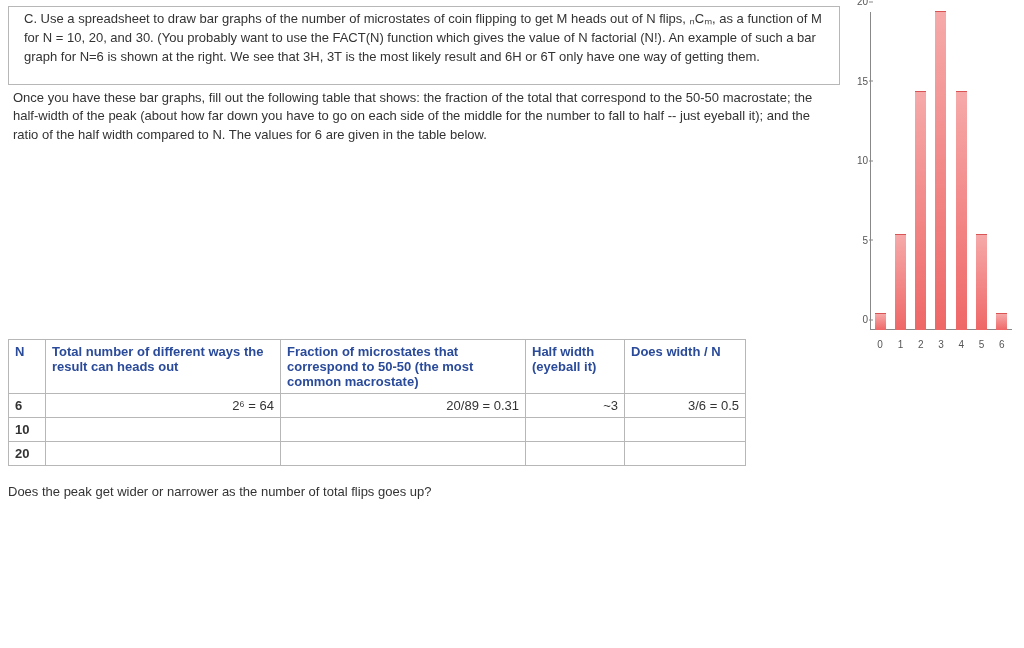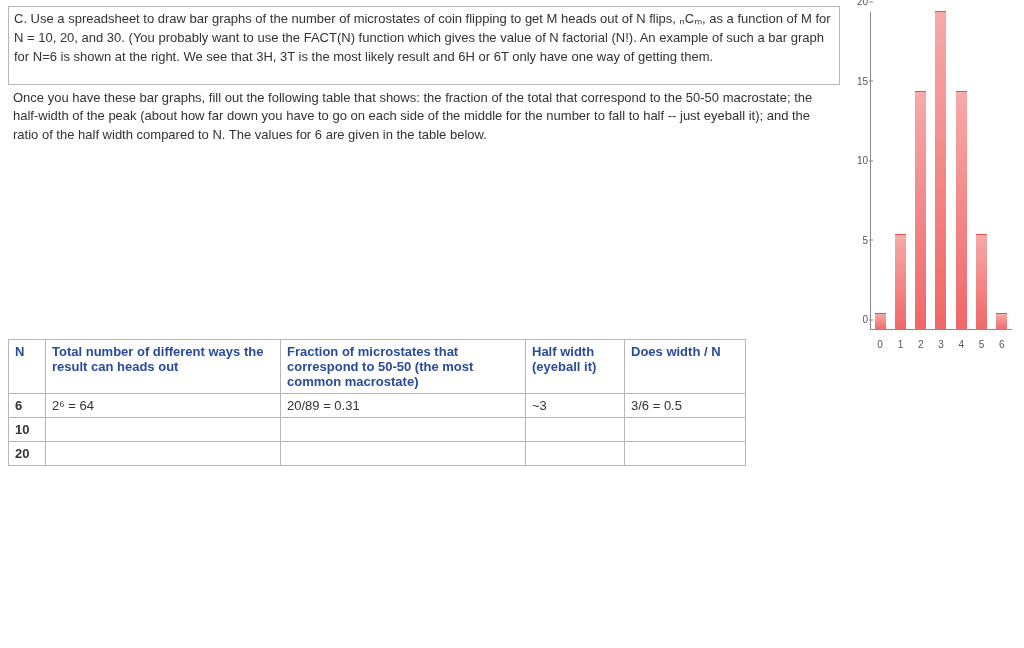--- a/index.html
+++ b/index.html
@@ -1,17 +1,17 @@
 <!DOCTYPE html>
 <html><head>
 <meta charset="utf-8">
 <style>
   html,body{margin:0;padding:0;font-family:Verdana,Geneva,sans-serif;font-size:13px;color:#333;background:#fff}
   .page{width:1024px;height:648px;position:relative;box-sizing:border-box;padding:6px 8px}
-  .topbox{border:1px solid #b7b7b7;padding:3px 5px;width:832px;box-sizing:border-box}
+  .topbox{border:1px solid #b7b7b7;padding:3px 15px;width:832px;box-sizing:border-box}
   .para{margin:0 0 14px 0;line-height:1.45}
   .para2{margin:0 0 8px 0;line-height:1.45;width:832px;padding:4px 5px;box-sizing:border-box}
   .chart{position:absolute;right:6px;top:4px;width:176px;height:356px}
   .plot{position:absolute;left:28px;top:8px;right:6px;bottom:30px}
   .bars{position:absolute;left:0;right:0;bottom:0;top:0;display:flex;align-items:flex-end;justify-content:space-around}
   .bar{width:11px;background:linear-gradient(to bottom,#f6a9a9,#ef6767);border-top:1px solid #d95555}
   .yaxis{position:absolute;left:0;top:8px;bottom:30px;width:26px}
   .ytick{position:absolute;right:0;width:100%;text-align:right;font-size:10px;color:#555;transform:translateY(-50%)}
   .ytick:after{content:"";position:absolute;right:-5px;top:50%;width:4px;border-top:1px solid #888}
   .xaxis{position:absolute;left:28px;right:6px;bottom:10px;display:flex;justify-content:space-around}
@@ -20,21 +20,21 @@
   .ax-y{left:28px;top:8px;bottom:30px;width:1px}
   .ax-x{left:28px;right:6px;bottom:30px;height:1px}
   table{border-collapse:collapse;margin-top:190px}
   td,th{border:1px solid #b7b7b7;padding:4px 6px;text-align:left;vertical-align:top;font-size:13px}
   th{font-weight:bold;color:#2a4a9a}
   .nc{width:24px;text-align:left;font-weight:bold}
   .c1{width:222px}
   .c2{width:232px}
   .c3{width:86px}
   .c4{width:108px}
-  .center{text-align:left}
+  .center{text-align:right}
   .question{margin-top:18px}
 </style>
 </head>
 <body>
 <div class="page">
 
 <div class="topbox">
   <p class="para">C.  Use a spreadsheet to draw bar graphs of the number of microstates of coin flipping to get M heads out of N flips, ₙCₘ, as a function of M for N = 10, 20, and 30. (You probably want to use the FACT(N) function which gives the value of N factorial (N!). An example of such a bar graph for N=6 is shown at the right. We see that 3H, 3T is the most likely result and 6H or 6T only have one way of getting them.</p>
 </div>
 <p class="para2">Once you have these bar graphs, fill out the following table that shows: the fraction of the total that correspond to the 50-50 macrostate; the half-width of the peak (about how far down you have to go on each side of the middle for the number to fall to half -- just eyeball it); and the ratio of the half width compared to N. The values for 6 are given in the table below.</p>
@@ -97,14 +97,15 @@
   <tr>
     <td class="nc">20</td>
     <td class="c1"></td>
     <td class="c2"></td>
     <td class="c3"></td>
     <td class="c4"></td>
   </tr>
 </tbody>
     </table>
 
+<p class="question">Does the peak get wider or narrower as the number of total flips goes up?</p>
 
 </div>
 
 </body></html>

